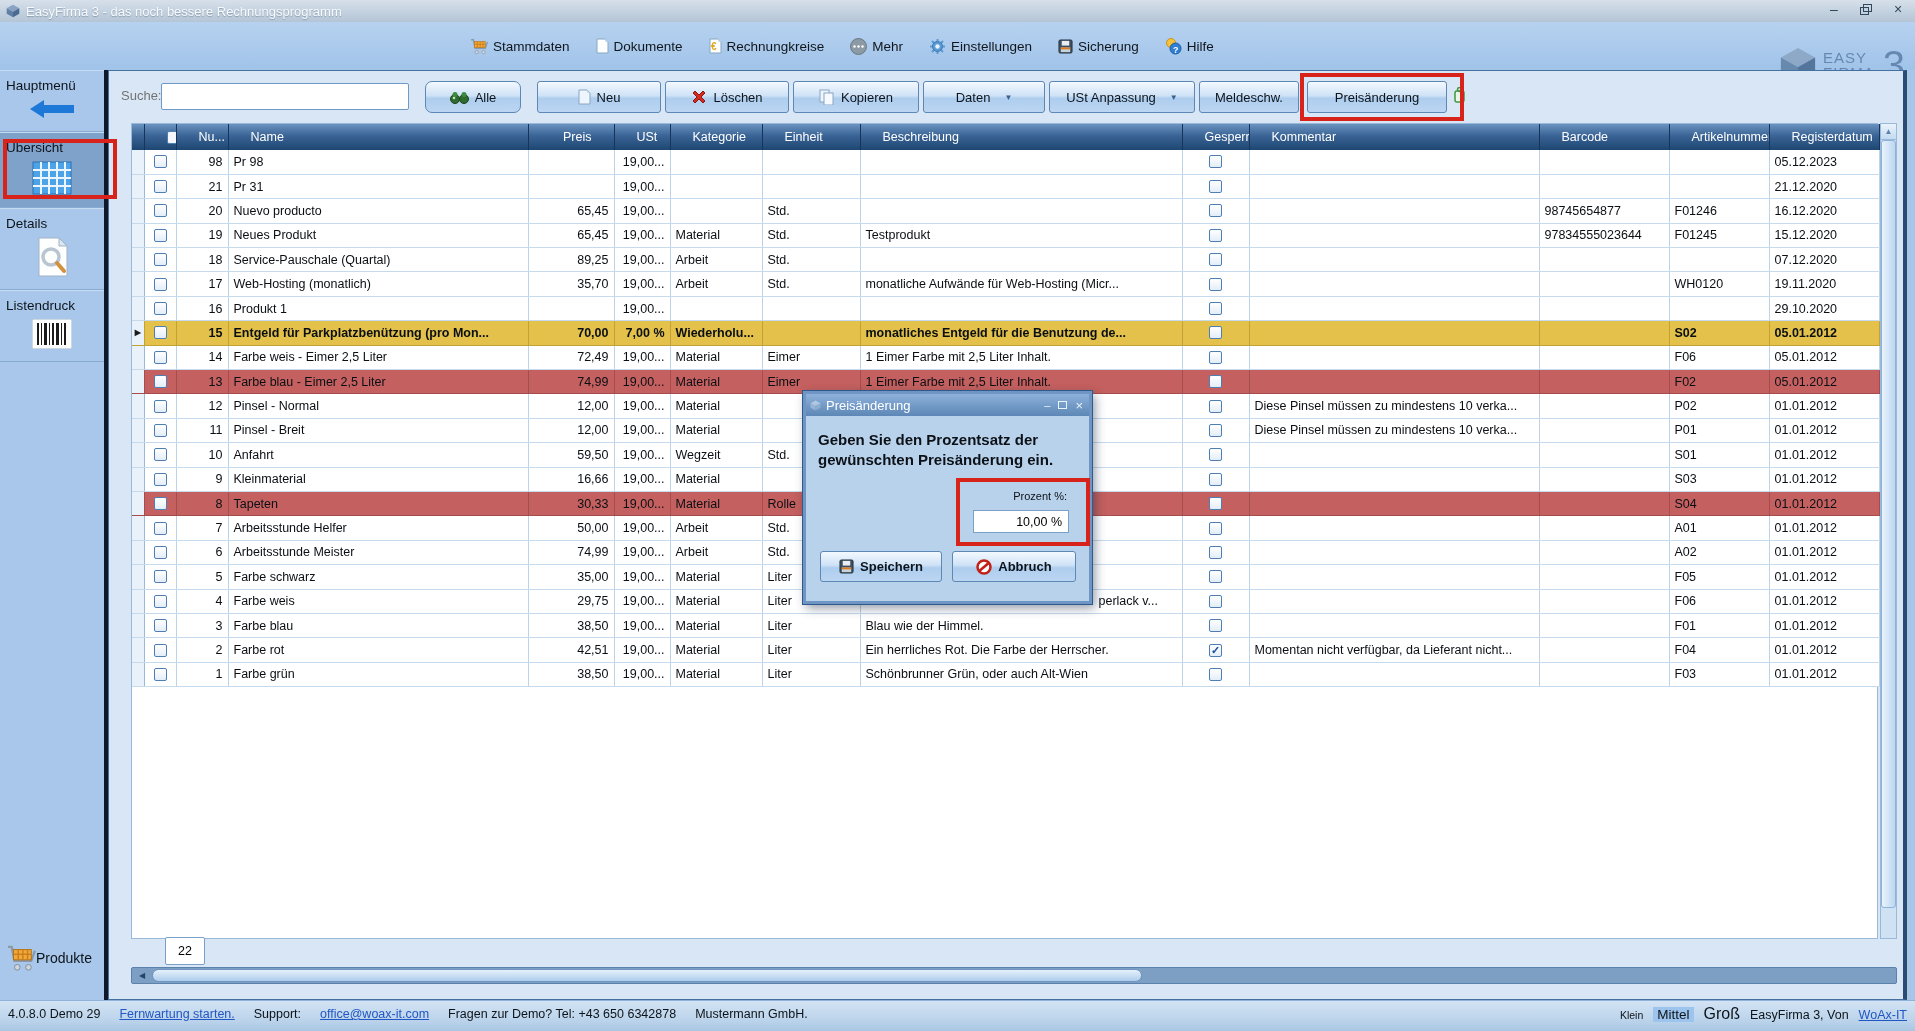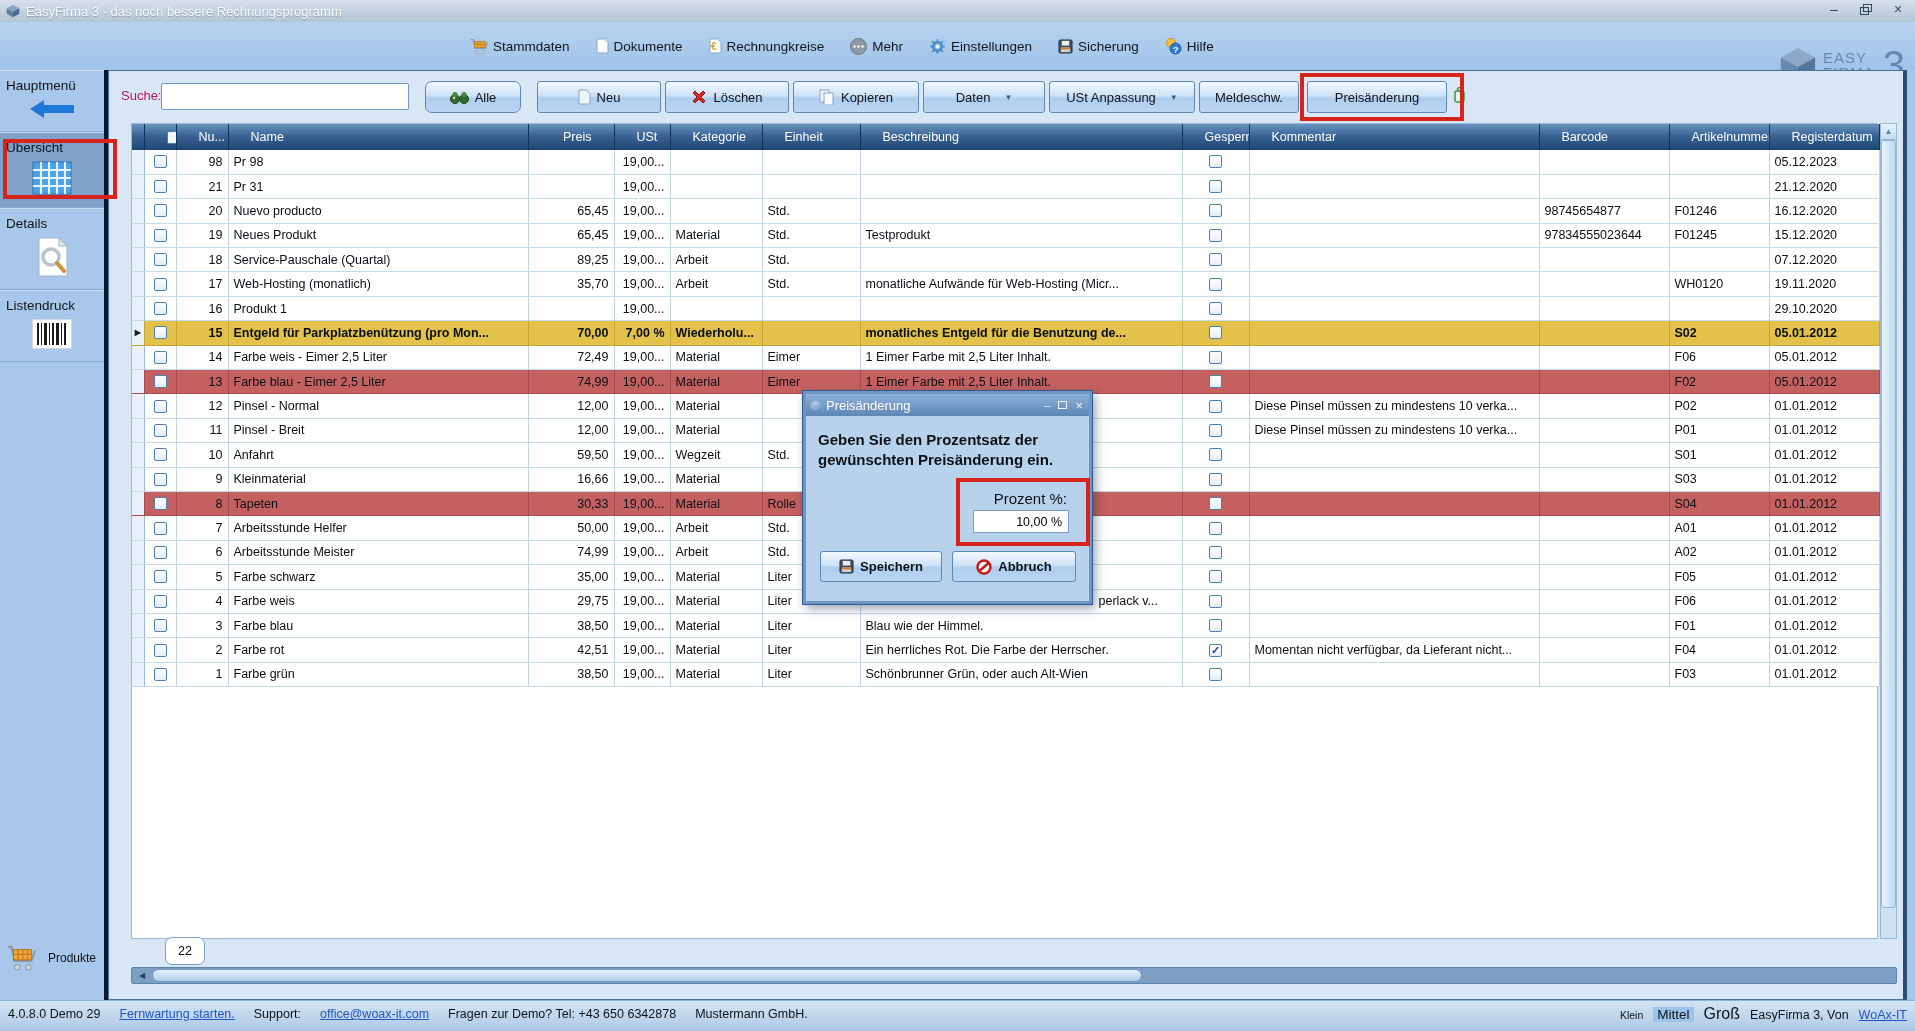--- a/index.html
+++ b/index.html
@@ -31,30 +31,30 @@
     font-size:15px;letter-spacing:1px;color:#5b7da8;}
   #logo .three{font-size:40px;font-weight:300;color:#5b7da8;line-height:36px;margin-left:2px;}
 
   
   #sidebar{position:absolute;left:0;top:70px;width:108px;height:930px;background:#a9c7ea;
     border-right:4px solid #0f172a;}
   .sb-sec{border-bottom:1px solid #88abd1;border-top:1px solid #c6dcf2;padding:4px 0 6px 0;}
   .sb-label{font-size:13.5px;color:#0d141b;padding:3px 0 2px 6px;}
   .sb-icon{display:flex;justify-content:center;padding:4px 0 6px 0;}
   #sb-uebersicht{background:#7fa2cb;}
-  #produkte{position:absolute;left:6px;bottom:28px;display:flex;align-items:center;gap:12px;
-    font-size:12px;color:#0d141b;}
+  #produkte{position:absolute;left:6px;bottom:28px;display:flex;align-items:center;gap:0;
+    font-size:14px;color:#0d141b;}
 
   
   #main{position:absolute;left:108px;top:70px;width:1799px;height:930px;background:#d8e6f6;
     border:1px solid #46719e;border-right:4px solid #2a4c73;}
 
   
   #controls{position:absolute;left:0;top:0;width:100%;height:52px;font-size:13px;}
-  #search-label{position:absolute;left:12px;top:17px;color:#be185d;}
+  #search-label{position:absolute;left:12px;top:17px;color:#737373;}
   #search-input{position:absolute;left:52px;top:12px;width:248px;height:27px;border:1px solid #6f9ac6;
     border-radius:2px;background:#fff;font-size:13px;padding:0 6px;font-family:"Liberation Sans",sans-serif;}
   .btn{position:absolute;top:10px;height:32px;border:1px solid #5d87b5;border-radius:3px;
     background:linear-gradient(#f3f9ff,#cfe2f6 45%,#aecdee 55%,#bcd6f2);
     display:flex;align-items:center;justify-content:center;gap:6px;font-size:13px;color:#0d141b;cursor:pointer;}
   .btn .arr{font-size:8px;color:#3a618f;margin-left:8px;}
   #btn-alle{left:316px;width:96px;border-radius:7px;}
   #btn-neu{left:428px;width:124px;}
   #btn-loeschen{left:556px;width:124px;}
   #btn-kopieren{left:684px;width:126px;}
@@ -92,32 +92,32 @@
     font-size:8px;color:#5a82ad;text-align:center;line-height:15px;}
   #vscroll .thumb{position:absolute;left:0;top:16px;width:15px;height:768px;
     background:linear-gradient(90deg,#e9f3fc,#bcd7f1);border:1px solid #8fb2d8;border-radius:3px;}
   #hscroll{position:absolute;left:22px;top:896px;width:1766px;height:17px;background:#7d9fc4;
     border:1px solid #5a82ad;border-radius:2px;}
   #hscroll .larr{position:absolute;left:2px;top:1px;width:16px;height:13px;font-size:8px;color:#24456b;
     text-align:center;line-height:13px;}
   #hscroll .thumb{position:absolute;left:20px;top:1px;width:990px;height:13px;border-radius:7px;
     background:linear-gradient(#e6f1fc,#aecdec);border:1px solid #6f96c0;}
   #countbox{position:absolute;left:56px;top:866px;width:40px;height:28px;background:#fff;
-    border:1px solid #7aa0c8;border-radius:7px;font-size:12.5px;display:flex;align-items:center;justify-content:center;}
+    border:1px solid #7aa0c8;border-radius:2px;font-size:12.5px;display:flex;align-items:center;justify-content:center;}
 
   
   #dialog{position:absolute;left:803px;top:391px;width:289px;height:213px;z-index:50;
     background:#b9d2ec;border:3px solid #6e95c3;outline:1px solid #2f5a8c;
     box-shadow:3px 4px 10px rgba(10,30,60,.45);}
   #dlg-title{height:22px;background:linear-gradient(#8db1da,#5d87b6);display:flex;align-items:center;
     color:#fff;font-size:13px;padding-left:4px;gap:5px;}
   #dlg-btns{margin-left:auto;display:flex;gap:8px;padding-right:6px;color:#eaf2fb;font-size:11px;align-items:center;}
   #dlg-btns .d-restore{width:9px;height:8px;border:1.5px solid #eaf2fb;display:inline-block;}
   #dlg-msg{padding:14px 12px 0 12px;font-size:15px;font-weight:bold;color:#0c1117;line-height:1.35;}
-  #dlg-plabel{position:absolute;right:22px;top:96px;font-size:15px;color:#0c1117;}
+  #dlg-plabel{position:absolute;right:22px;top:96px;font-size:11px;color:#0c1117;}
   #dlg-pinput{position:absolute;right:20px;top:116px;width:96px;height:23px;border:1px solid #7aa0c8;
     background:#fff;font-size:12.5px;text-align:right;padding:0 6px;font-family:"Liberation Sans",sans-serif;}
   .dlg-btn{position:absolute;top:157px;height:31px;border:1px solid #5d87b5;border-radius:3px;
     background:linear-gradient(#f3f9ff,#cfe2f6 45%,#aecdee 55%,#bcd6f2);
     display:flex;align-items:center;justify-content:center;gap:6px;font-size:13px;font-weight:bold;color:#0d141b;}
   #dlg-save{left:14px;width:122px;}
   #dlg-cancel{left:146px;width:124px;}
 
   
   .anno{position:absolute;border:4px solid #d7231a;z-index:60;pointer-events:none;}

